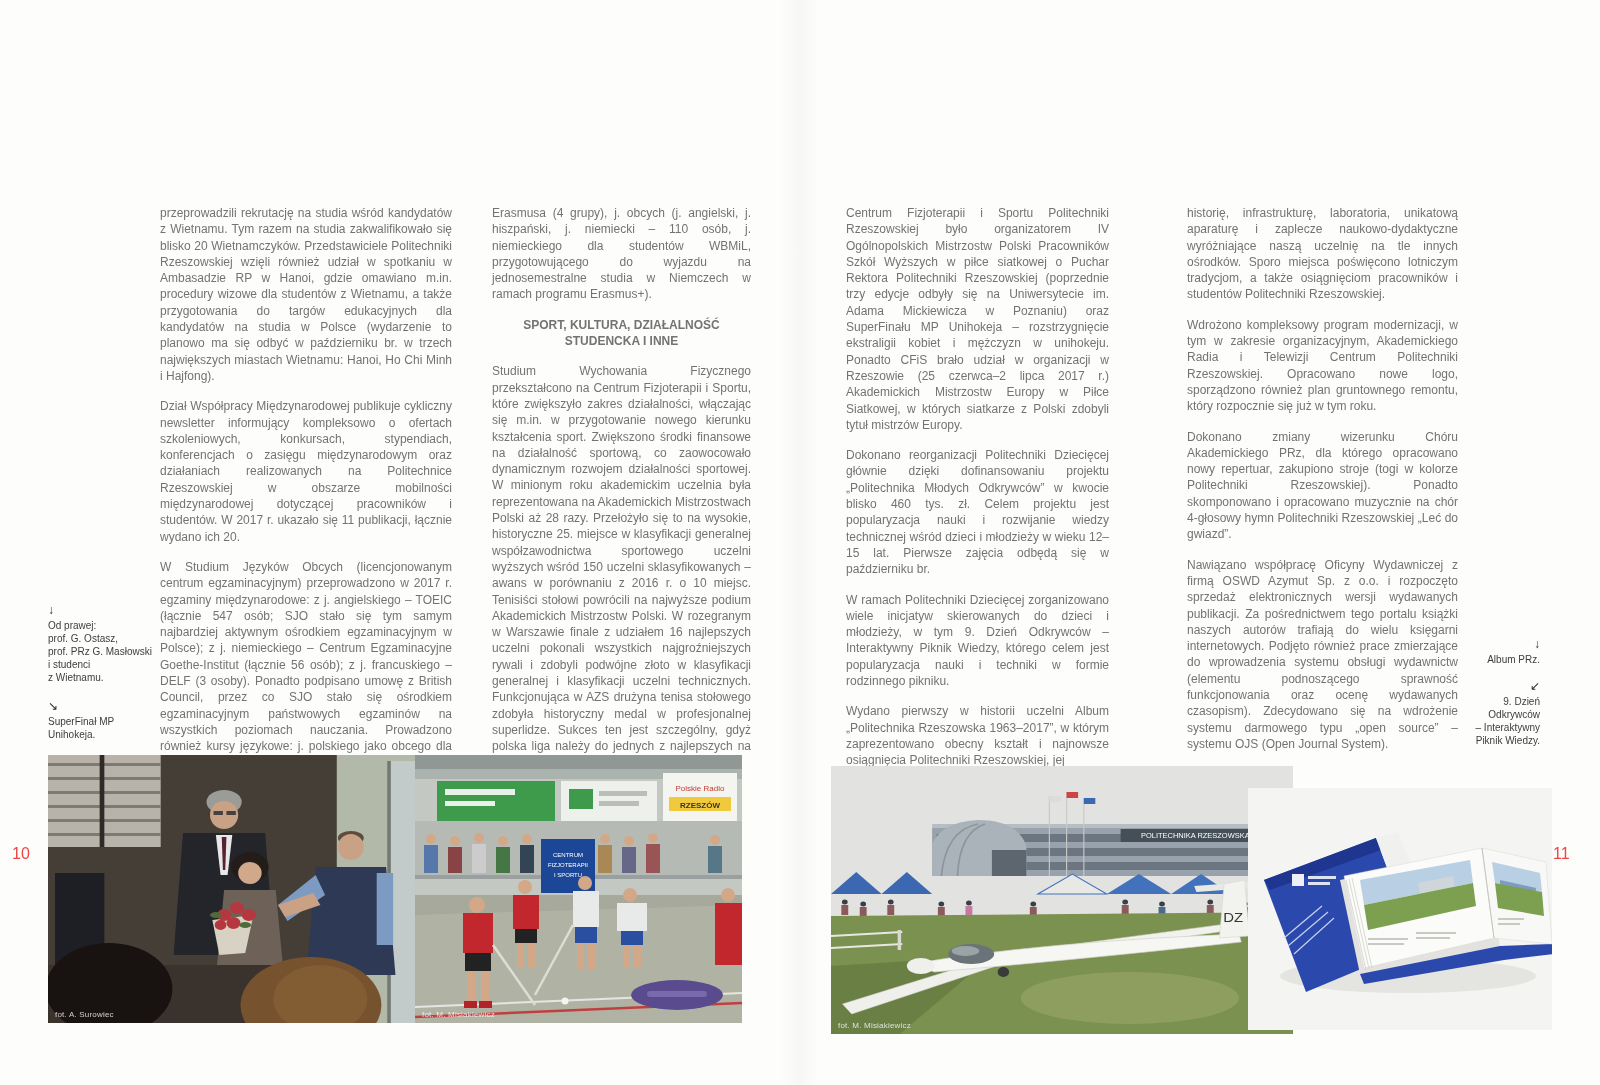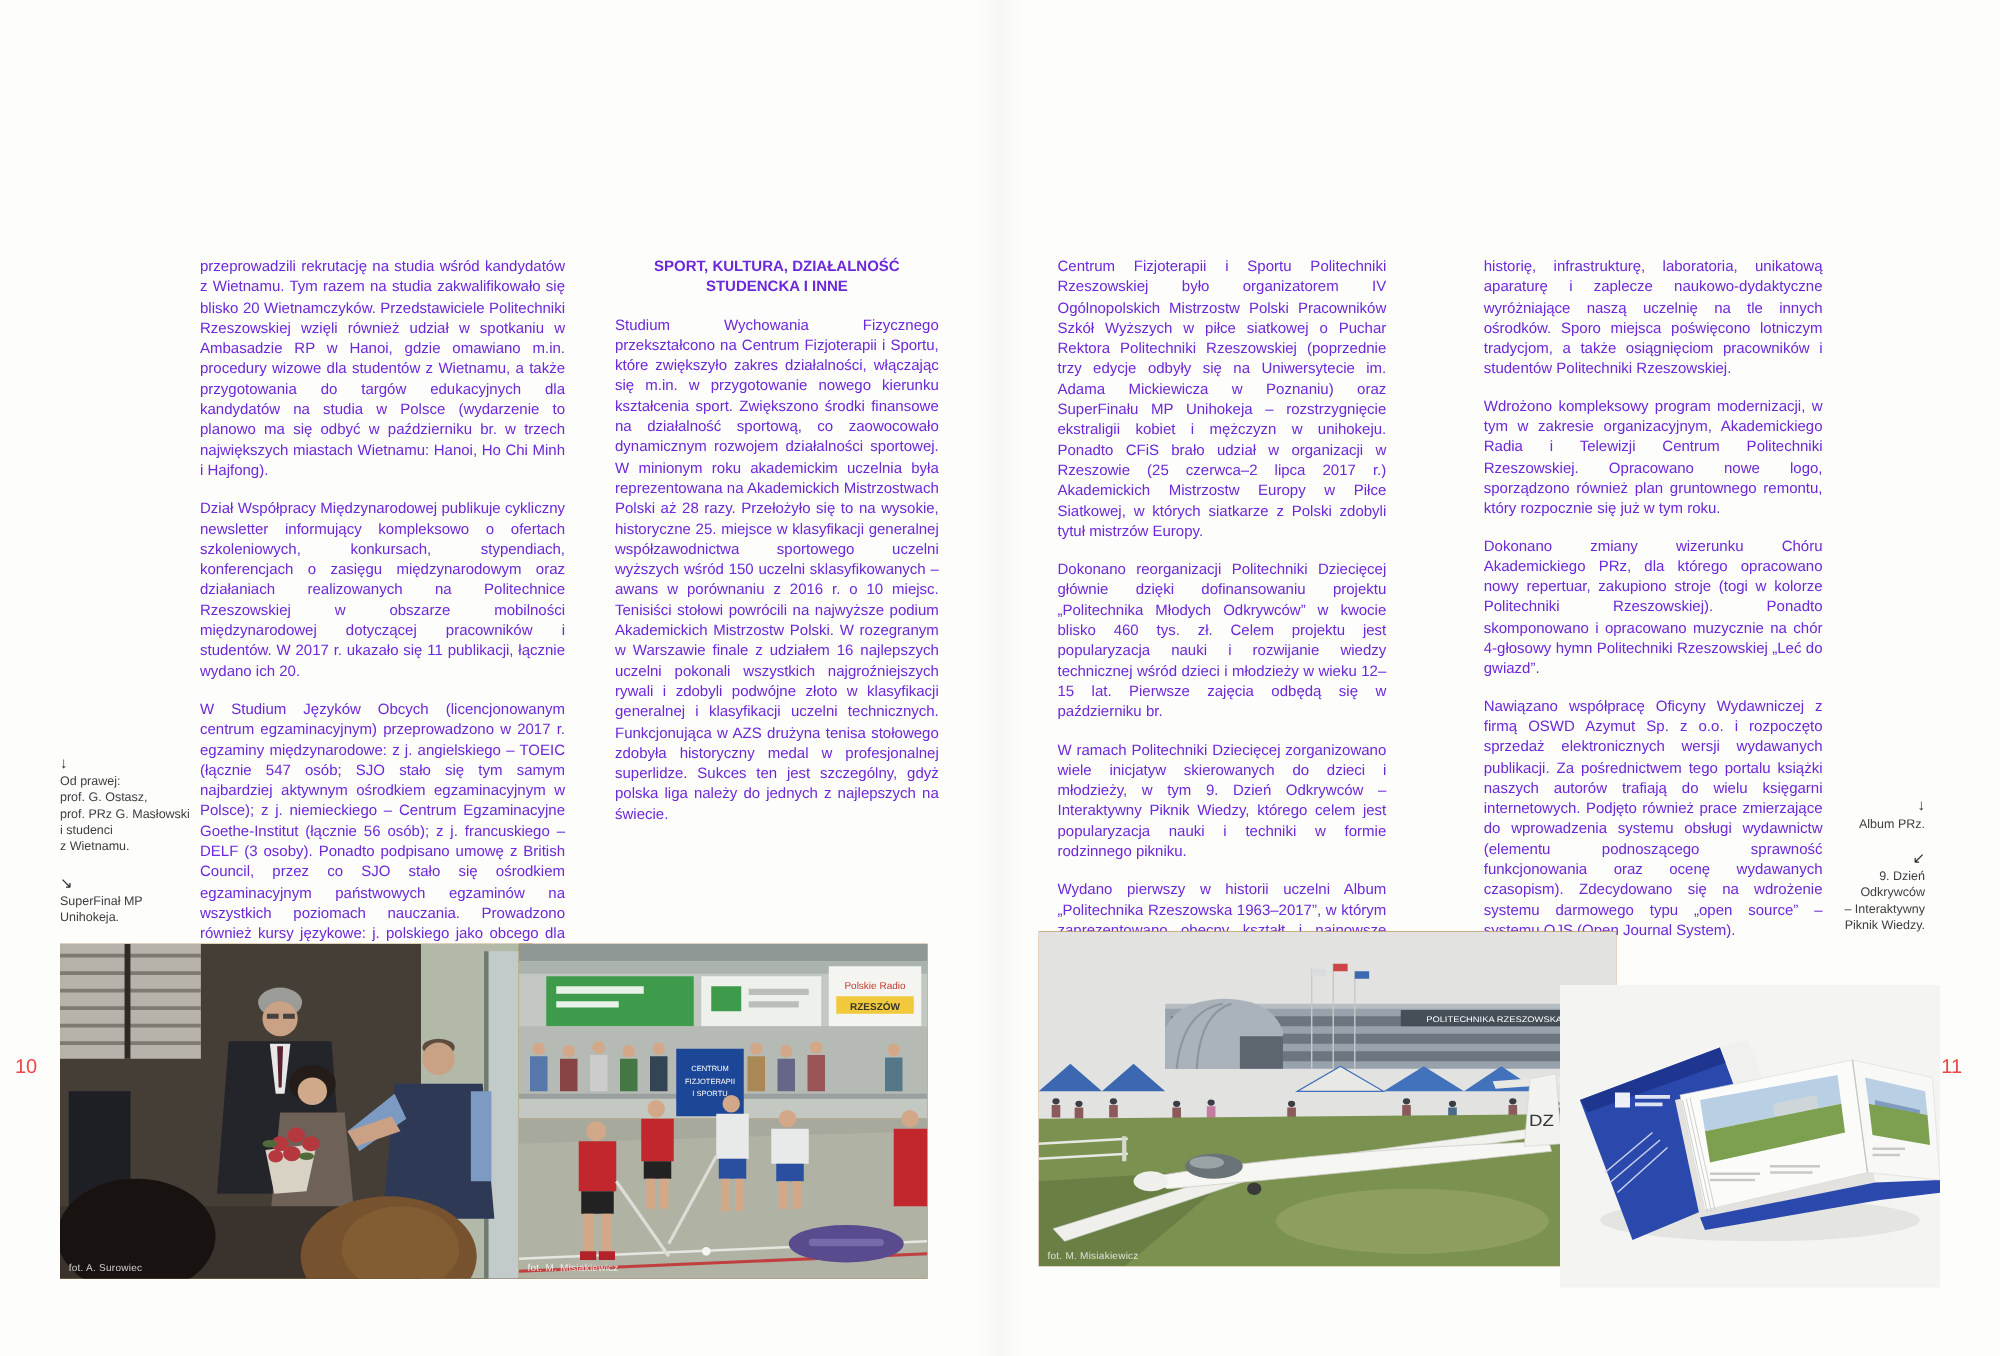--- a/index.html
+++ b/index.html
@@ -6,21 +6,21 @@
   .spread{
     position:relative;width:1600px;height:1085px;background:#fdfdfc;
     font-family:"Liberation Sans",sans-serif;color:#1c1c1c;overflow:hidden;
   }
   .gutter{
     position:absolute;left:780px;top:0;width:40px;height:100%;
     background:linear-gradient(to right,rgba(0,0,0,0) 0%,rgba(0,0,0,0.025) 50%,rgba(0,0,0,0) 100%);
   }
   .col{
     position:absolute;top:205px;text-align:justify;
-    font-size:12px;line-height:16.3px;color:#6d28d9;
+    font-size:12px;line-height:16.3px;color:#737373;
   }
   .col p{margin:0 0 14px 0;}
   .col p.heading{font-weight:bold;text-align:center;}
   .caption{
     position:absolute;font-size:10px;line-height:13px;color:#3d3d3d;
   }
   .caption .arrow{font-size:12px;line-height:12px;margin-bottom:3px;color:#2e2e2e;}
   .cap-left{text-align:left;width:120px;}
   .cap-right{text-align:right;width:120px;}
   .pagenum{
@@ -45,20 +45,21 @@
   <div class="pagenum" style="left:12px;top:845px;">10</div>
   <div class="pagenum" style="left:1553px;top:845px;">11</div>
 
   <div class="col" style="left:160px;width:292px;">
     <p>przeprowadzili rekrutację na studia wśród kandydatów z Wietnamu. Tym razem na studia zakwalifikowało się blisko 20 Wietnamczyków. Przedstawiciele Politechniki Rzeszowskiej wzięli również udział w spotkaniu w Ambasadzie RP w Hanoi, gdzie omawiano m.in. procedury wizowe dla studentów z Wietnamu, a także przygotowania do targów edukacyjnych dla kandydatów na studia w Polsce (wydarzenie to planowo ma się odbyć w październiku br. w trzech największych miastach Wietnamu: Hanoi, Ho Chi Minh i Hajfong).</p>
     <p>Dział Współpracy Międzynarodowej publikuje cykliczny newsletter informujący kompleksowo o ofertach szkoleniowych, konkursach, stypendiach, konferencjach o zasięgu międzynarodowym oraz działaniach realizowanych na Politechnice Rzeszowskiej w obszarze mobilności międzynarodowej dotyczącej pracowników i studentów. W 2017 r. ukazało się 11 publikacji, łącznie wydano ich 20.</p>
     <p>W Studium Języków Obcych (licencjonowanym centrum egzaminacyjnym) przeprowadzono w 2017 r. egzaminy międzynarodowe: z j. angielskiego – TOEIC (łącznie 547 osób; SJO stało się tym samym najbardziej aktywnym ośrodkiem egzaminacyjnym w Polsce); z j. niemieckiego – Centrum Egzaminacyjne Goethe-Institut (łącznie 56 osób); z j. francuskiego – DELF (3 osoby). Ponadto podpisano umowę z British Council, przez co SJO stało się ośrodkiem egzaminacyjnym państwowych egzaminów na wszystkich poziomach nauczania. Prowadzono również kursy językowe: j. polskiego jako obcego dla studentów z Wietnamu (4 kursy – 18 osób), j. polskiego jako obcego dla studentów</p>
   </div>
 
   <div class="col" style="left:492px;width:259px;">
+    <p>Erasmusa (4 grupy), j. obcych (j. angielski, j. hiszpański, j. niemiecki – 110 osób, j. niemieckiego dla studentów WBMiL, przygotowującego do wyjazdu na jednosemestralne studia w Niemczech w ramach programu Erasmus+).</p>
     <p class="heading">SPORT, KULTURA, DZIAŁALNOŚĆ STUDENCKA I INNE</p>
     <p>Studium Wychowania Fizycznego przekształcono na Centrum Fizjoterapii i Sportu, które zwiększyło zakres działalności, włączając się m.in. w przygotowanie nowego kierunku kształcenia sport. Zwiększono środki finansowe na działalność sportową, co zaowocowało dynamicznym rozwojem działalności sportowej. W minionym roku akademickim uczelnia była reprezentowana na Akademickich Mistrzostwach Polski aż 28 razy. Przełożyło się to na wysokie, historyczne 25. miejsce w klasyfikacji generalnej współzawodnictwa sportowego uczelni wyższych wśród 150 uczelni sklasyfikowanych – awans w porównaniu z 2016 r. o 10 miejsc. Tenisiści stołowi powrócili na najwyższe podium Akademickich Mistrzostw Polski. W rozegranym w Warszawie finale z udziałem 16 najlepszych uczelni pokonali wszystkich najgroźniejszych rywali i zdobyli podwójne złoto w klasyfikacji generalnej i klasyfikacji uczelni technicznych. Funkcjonująca w AZS drużyna tenisa stołowego zdobyła historyczny medal w profesjonalnej superlidze. Sukces ten jest szczególny, gdyż polska liga należy do jednych z najlepszych na świecie.</p>
   </div>
 
   <div class="col" style="left:846px;width:263px;">
     <p>Centrum Fizjoterapii i Sportu Politechniki Rzeszowskiej było organizatorem IV Ogólnopolskich Mistrzostw Polski Pracowników Szkół Wyższych w piłce siatkowej o Puchar Rektora Politechniki Rzeszowskiej (poprzednie trzy edycje odbyły się na Uniwersytecie im. Adama Mickiewicza w Poznaniu) oraz SuperFinału MP Unihokeja – rozstrzygnięcie ekstraligii kobiet i mężczyzn w unihokeju. Ponadto CFiS brało udział w organizacji w Rzeszowie (25 czerwca–2 lipca 2017 r.) Akademickich Mistrzostw Europy w Piłce Siatkowej, w których siatkarze z Polski zdobyli tytuł mistrzów Europy.</p>
     <p>Dokonano reorganizacji Politechniki Dziecięcej głównie dzięki dofinansowaniu projektu „Politechnika Młodych Odkrywców” w kwocie blisko 460 tys. zł. Celem projektu jest popularyzacja nauki i rozwijanie wiedzy technicznej wśród dzieci i młodzieży w wieku 12–15 lat. Pierwsze zajęcia odbędą się w październiku br.</p>
     <p>W ramach Politechniki Dziecięcej zorganizowano wiele inicjatyw skierowanych do dzieci i młodzieży, w tym 9. Dzień Odkrywców – Interaktywny Piknik Wiedzy, którego celem jest popularyzacja nauki i techniki w formie rodzinnego pikniku.</p>
     <p>Wydano pierwszy w historii uczelni Album „Politechnika Rzeszowska 1963–2017”, w którym zaprezentowano obecny kształt i najnowsze osiągnięcia Politechniki Rzeszowskiej, jej</p>
   </div>
@@ -243,21 +244,21 @@
         <rect x="208" y="190" width="7" height="22" fill="#d3a888"></rect>
           <rect x="219" y="190" width="7" height="22" fill="#d3a888"></rect>
         <circle cx="313" cy="140" r="7" fill="#d3a888"></circle>
         <rect x="300" y="148" width="27" height="62" fill="#c1272d"></rect>
         <circle cx="150" cy="246" r="3.5" fill="#f4f4f0"></circle>
       </g>
     </svg>
     <span class="credit">fot. M. Misiakiewicz</span>
   </figure>
 
-  <figure class="photo" style="left:831px;top:745px;width:462px;height:268px;margin:0;">
+  <figure class="photo" style="left:831px;top:766px;width:462px;height:268px;margin:0;">
     <svg viewBox="0 0 402 268" preserveAspectRatio="none">
       <rect width="402" height="268" fill="#e2e3e1"></rect>
 
       <rect x="88" y="58" width="314" height="5" fill="#b6bec4"></rect>
       <rect x="88" y="62" width="314" height="48" fill="#97a2ac"></rect>
       <g fill="#6b7680">
         <rect x="92" y="68" width="306" height="8"></rect>
           <rect x="92" y="82" width="306" height="8"></rect>
           <rect x="92" y="96" width="306" height="8"></rect>
       </g>

